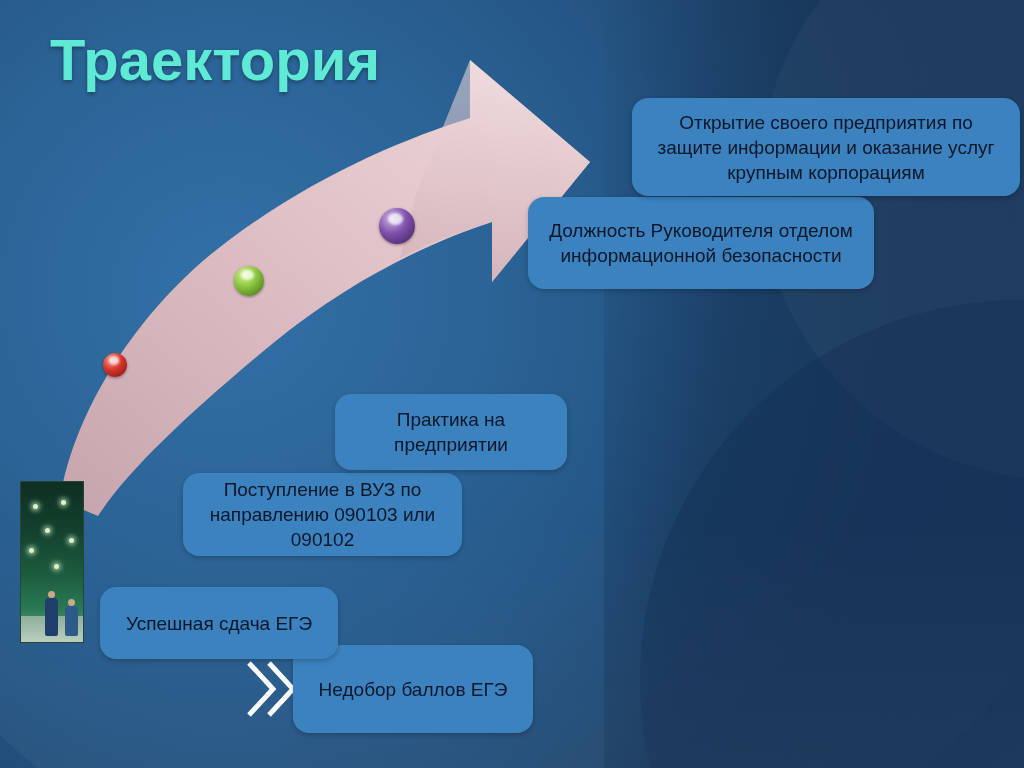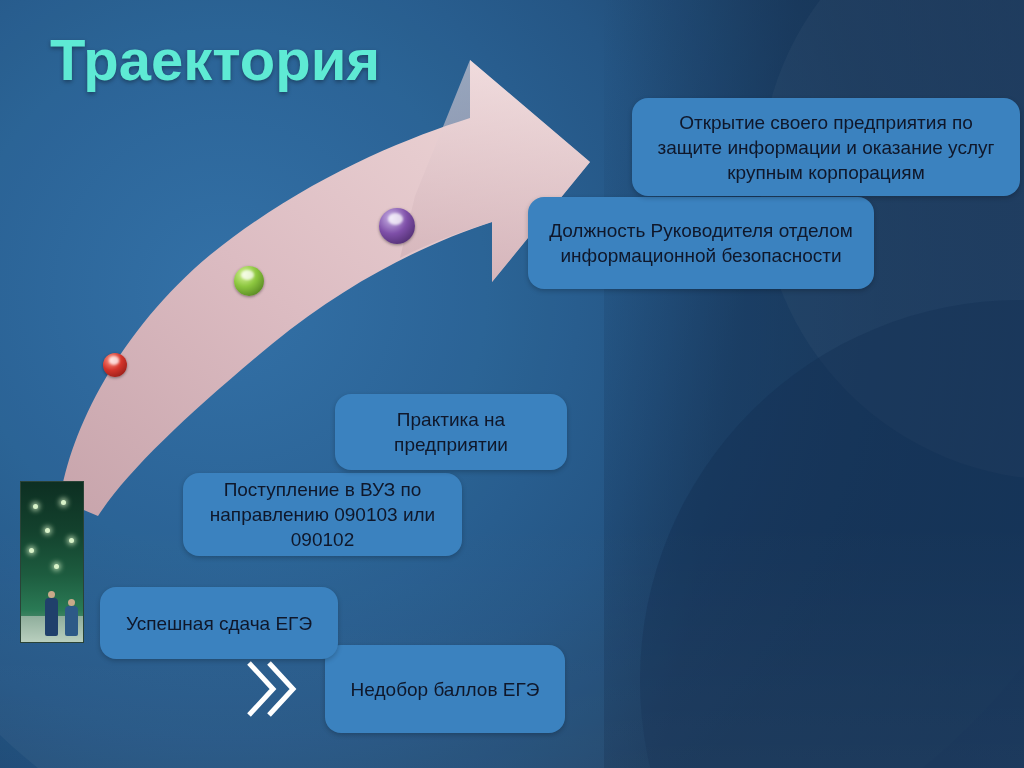--- a/index.html
+++ b/index.html
@@ -258,21 +258,21 @@
     <div class="person" style="left:24px;"></div>
     <div class="person" style="left:44px; height:30px; background:#2d5a87;"></div>
   </div>
 
   <svg class="chevrons" viewBox="0 0 62 68">
     <polyline points="6,8 30,34 6,60" fill="none" stroke="#ffffff" stroke-width="5"></polyline>
     <polyline points="26,8 50,34 26,60" fill="none" stroke="#ffffff" stroke-width="5"></polyline>
   </svg>
 
 
-  <div class="callout" style="left:293px; top:645px; width:240px; height:88px;margin-left:32px;">Недобор баллов ЕГЭ</div>
+  <div class="callout" style="left:293px; top:645px; width:240px; height:88px;">Недобор баллов ЕГЭ</div>
 
   <div class="callout" style="left:100px; top:559px; width:238px; height:72px;margin-top:28px;">Успешная сдача ЕГЭ</div>
 
   <div class="callout" style="left:183px; top:473px; width:279px; height:83px;">Поступление в ВУЗ  по направлению 090103 или 090102</div>
 
   <div class="callout" style="left:335px; top:394px; width:232px; height:76px;">Практика на предприятии</div>
 
 
   <div class="callout" style="left:528px; top:197px; width:346px; height:92px;">Должность Руководителя отделом информационной безопасности</div>
 

